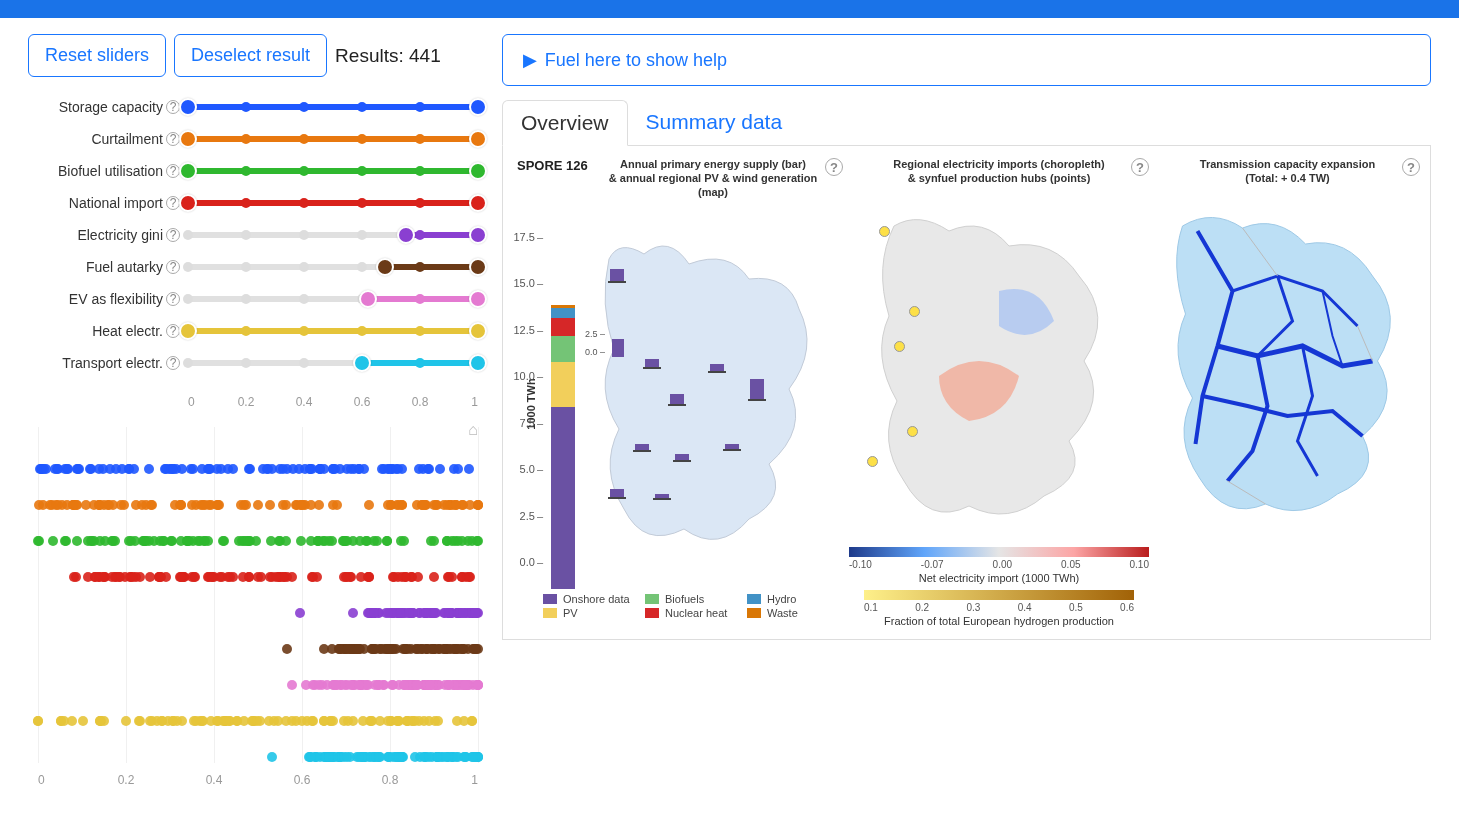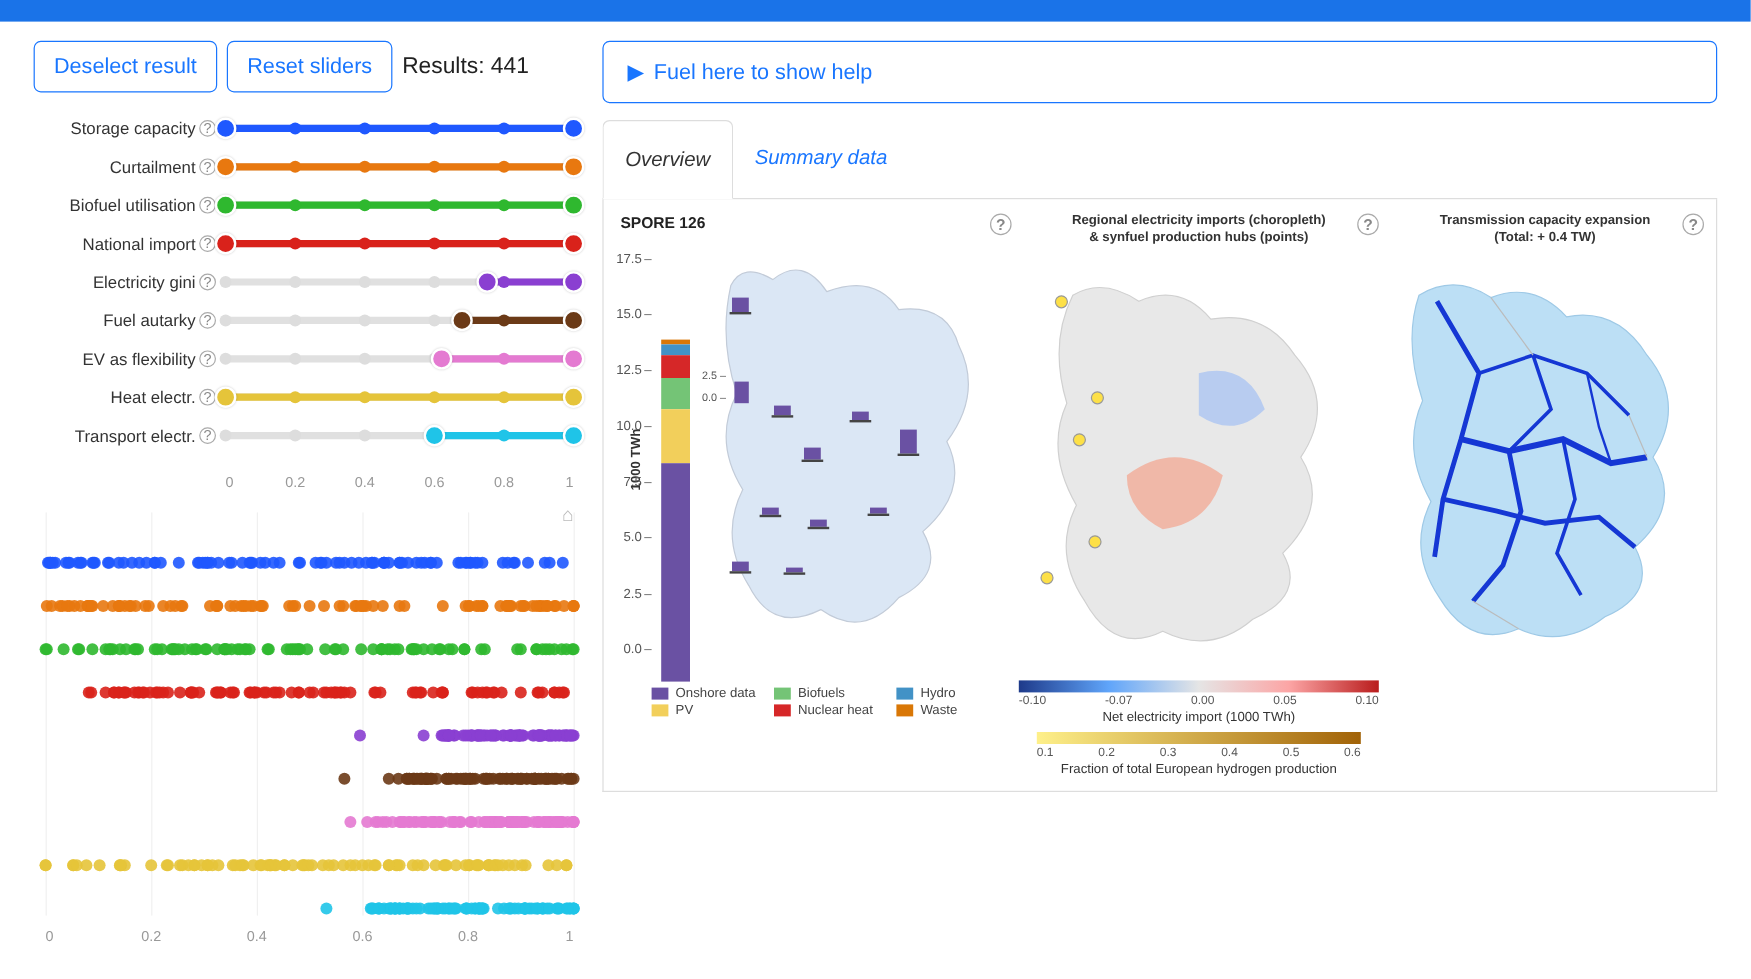--- a/index.html
+++ b/index.html
@@ -29,21 +29,21 @@
 .scatter-home { position: absolute; right: 0; top: -6px; color: #bbb; font-size: 16px; cursor: pointer;}
 .scatter-row { position: absolute; left: 0; right: 0; height: 16px; }
 .sdot { position: absolute; top: 50%; width: 10px; height: 10px; border-radius: 50%; transform: translate(-50%, -50%); opacity: .9; }
 .scatter-axis { position: absolute; left: 0; right: 0; bottom: 0; display: flex; font-size: 12px; color: #999; }
 .scatter-axis span { flex: 1; text-align: center; }
 .scatter-axis span:first-child { text-align: left; flex: .5; }
 .scatter-axis span:last-child { text-align: right; flex: .5; }
 .scatter-grid { position: absolute; top: 0; bottom: 24px; width: 1px; background: #f0f0f0; }
 .help-box { border: 1px solid #1976ff; border-radius: 6px; padding: 14px 20px; color: #1976ff; font-size: 18px; display: flex; align-items: center; gap: 8px; cursor: pointer; margin-bottom: 14px; }
 .tabs { display: flex; border-bottom: 1px solid #ddd; }
-.tab { padding: 22px 18px; font-size: 17px; cursor: pointer; font-style: italic; }
+.tab { padding: 10px 18px; font-size: 21px; cursor: pointer; }
 .tab.active { border: 1px solid #ddd; border-bottom: 1px solid #fff; border-radius: 6px 6px 0 0; margin-bottom: -1px; color: #333; }
 .tab.inactive { color: #1976ff; }
 .panel { border: 1px solid #ddd; border-top: none; padding: 12px 10px; display: flex; gap: 6px; }
 .chart-col { position: relative; }
 .col1 { width: 330px; }
 .col2 { width: 300px; }
 .col3 { flex: 1; }
 .spore-title { font-size: 13px; font-weight: bold; position: absolute; left: 4px; top: 0; }
 .chart-title { font-size: 11px; font-weight: bold; text-align: center; line-height: 1.25; color: #333; padding: 0 24px 4px 24px; position: relative; }
 .chart-title .help-icn-lg { position: absolute; right: 0; top: 0; width: 18px; height: 18px; font-size: 13px; }
@@ -76,22 +76,22 @@
 </style>
 </head>
 <body>
 
 <div class="topbar"></div>
 
 <div class="container">
 
   <div class="left">
     <div class="controls-row">
+      <button class="btn-outline">Reset sliders</button>
       <button class="btn-outline">Deselect result</button>
-      <button class="btn-outline">Reset sliders</button>
       <span class="results-label">Results: 441</span>
     </div>
 
     <div class="sliders" id="sliders">
         <div class="slider-row">
           <div class="slider-label">
             <span>Storage capacity</span>
             <span class="help-icn">?</span>
           </div>
   <div class="slider-track-wrap">
@@ -1121,20 +1121,22 @@
     <div class="tabs">
       <div class="tab active">Overview</div>
       <div class="tab inactive">Summary data</div>
     </div>
 
     <div class="panel">
 
       <div class="chart-col col1">
         <div class="spore-title">SPORE 126</div>
         <div class="chart-title" style="margin-left:70px">
+          <span style="white-space:pre-line">Annual primary energy supply (bar)
+&amp; annual regional PV &amp; wind generation (map)</span>
           <span class="help-icn help-icn-lg">?</span>
         </div>
         <div class="stacked-bar-area">
           <div class="yaxis" id="yaxis1">
             <div class="ylabel">1000 TWh</div>
           <div class="ytick" style="bottom: 4%;">0.0</div>
               <div class="ytick" style="bottom: 16.5714%;">2.5</div>
               <div class="ytick" style="bottom: 29.1429%;">5.0</div>
               <div class="ytick" style="bottom: 41.7143%;">7.5</div>
               <div class="ytick" style="bottom: 54.2857%;">10.0</div>

